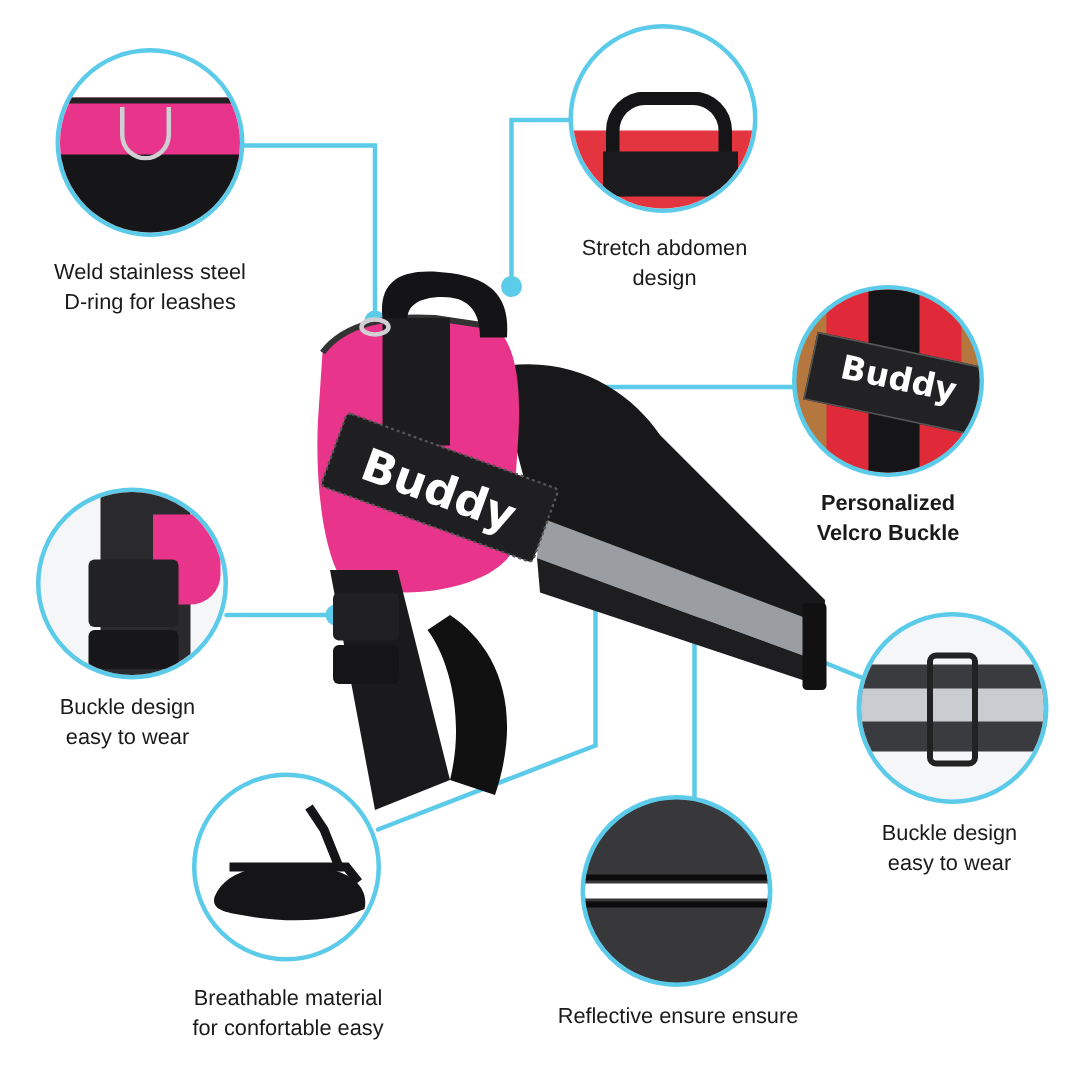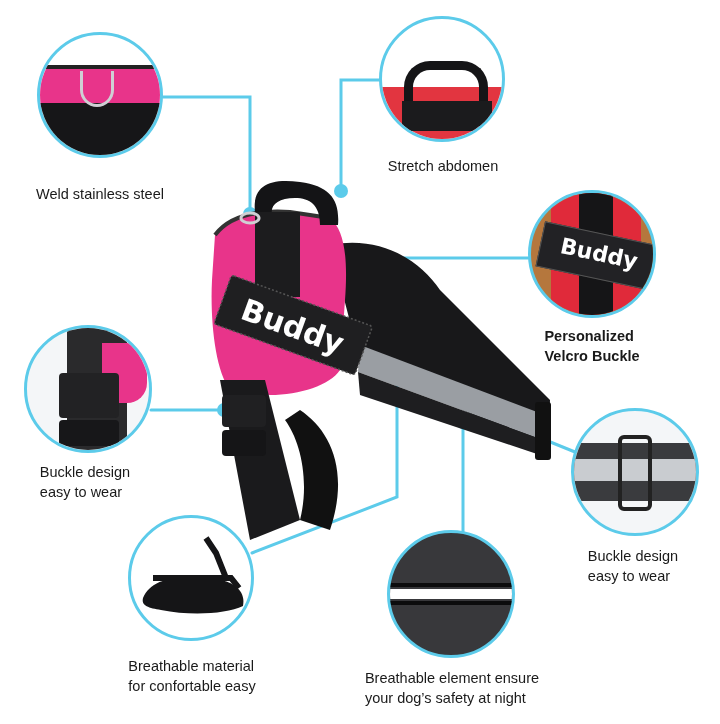--- a/index.html
+++ b/index.html
@@ -1,18 +1,18 @@
 <!DOCTYPE html>
 <html><head>
 <meta charset="utf-8">
 <style>
   html, body { margin:0; padding:0; background:#ffffff; }
   body { width:720px; height:724px; position:relative; overflow:hidden; font-family:"Liberation Sans", sans-serif; }
   .canvas { position:absolute; left:0; top:0; width:720px; height:724px; }
-  .label { position:absolute; text-align:left; color:#1a1a1a; font-size:14.5px; line-height:20px; white-space:nowrap; transform:translateX(-50%); }
+  .label { position:absolute; text-align:center; color:#1a1a1a; font-size:14.5px; line-height:20px; white-space:nowrap; transform:translateX(-50%); }
   .callout { position:absolute; border-radius:50%; border:3px solid #5ccbea; overflow:hidden; box-sizing:border-box; background:#f4f6f8; }
   svg { position:absolute; left:0; top:0; }
 </style>
 </head>
 <body>
 
 <div class="canvas">
 
   <svg width="720" height="724">
     <g stroke="#5ccbea" stroke-width="3" fill="none" stroke-linecap="round">
@@ -70,31 +70,33 @@
       <rect x="218" y="298" width="150" height="52" rx="3" fill="#1f1f21" stroke="#555" stroke-width="1.5" stroke-dasharray="2 2"></rect>
       <text x="293" y="336" text-anchor="middle" font-family="DejaVu Sans, sans-serif" font-weight="bold" font-size="30" fill="#ffffff">Buddy</text>
     </g>
   </svg>
 
   <div class="callout" style="left:37px; top:32px; width:126px; height:126px; background:#fff;">
     <div style="position:absolute; left:0; top:30px; width:126px; height:38px; background:#e8348a; border-top:4px solid #222;"></div>
     <div style="position:absolute; left:0; top:68px; width:126px; height:60px; background:#161618;"></div>
     <div style="position:absolute; left:40px; top:36px; width:34px; height:36px; border:3px solid #cfcfd4; border-top:none; border-radius:0 0 20px 20px; box-sizing:border-box;"></div>
   </div>
-  <div class="label" style="left:100px; top:172px;margin-top:12px;">
+  <div class="label" style="left:100px; top:172px;">
     <div>Weld stainless steel</div>
+    <div>D-ring for leashes</div>
   </div>
 
   <div class="callout" style="left:379px; top:16px; width:126px; height:126px; background:#fff;">
     <div style="position:absolute; left:0; top:68px; width:126px; height:60px; background:#e23540;"></div>
     <div style="position:absolute; left:22px; top:42px; width:84px; height:70px; border:9px solid #151517; border-bottom:none; border-radius:26px 26px 0 0; box-sizing:border-box;"></div>
     <div style="position:absolute; left:20px; top:82px; width:90px; height:30px; background:#1b1b1d;"></div>
   </div>
   <div class="label" style="left:443px; top:156px;">
     <div>Stretch abdomen</div>
+    <div>design</div>
   </div>
 
   <div class="callout" style="left:528px; top:190px; width:128px; height:128px; background:#b5773d;">
     <div style="position:absolute; left:20px; top:0; width:90px; height:128px; background:#e02a3a;"></div>
     <div style="position:absolute; left:48px; top:0; width:34px; height:128px; background:#151517;"></div>
     <div style="position:absolute; left:8px; top:40px; width:118px; height:46px; background:#222225; border:1px solid #555; transform:rotate(12deg); box-sizing:border-box;"></div>
     <div style="position:absolute; left:18px; top:48px; width:100px; text-align:center; color:#fff; font-family:'DejaVu Sans', sans-serif; font-weight:bold; font-size:22px; transform:rotate(12deg);">Buddy</div>
   </div>
   <div class="label" style="left:592px; top:326px;font-weight:bold;">
     <div>Personalized</div>
@@ -133,17 +135,16 @@
     <div>Breathable material</div>
     <div>for confortable easy</div>
   </div>
 
   <div class="callout" style="left:387px; top:530px; width:128px; height:128px; background:#38383b;">
     <div style="position:absolute; left:0; top:50px; width:128px; height:4px; background:#0c0c0d;"></div>
     <div style="position:absolute; left:0; top:56px; width:128px; height:10px; background:#ffffff;"></div>
     <div style="position:absolute; left:0; top:68px; width:128px; height:4px; background:#0c0c0d;"></div>
   </div>
   <div class="label" style="left:452px; top:668px;">
-    <div>Breathable element ensure</div>
-    <div>your dog’s safety at night</div>
+    <div>Reflective ensure ensure</div>
   </div>
 
 </div>
 
 </body></html>

